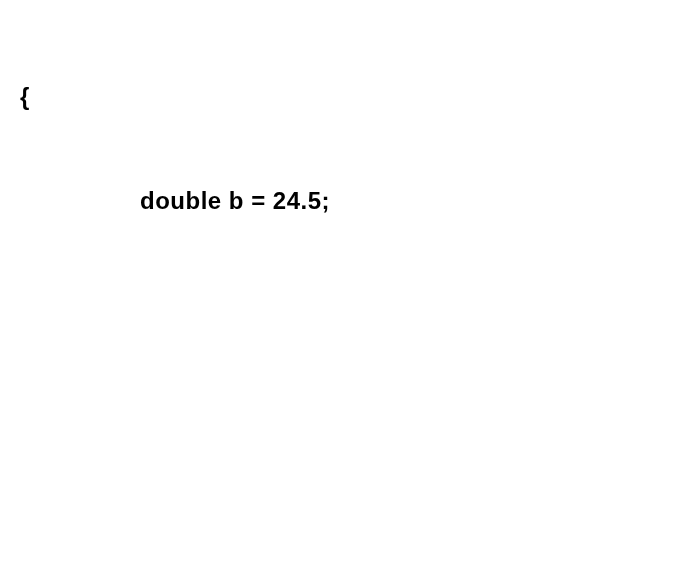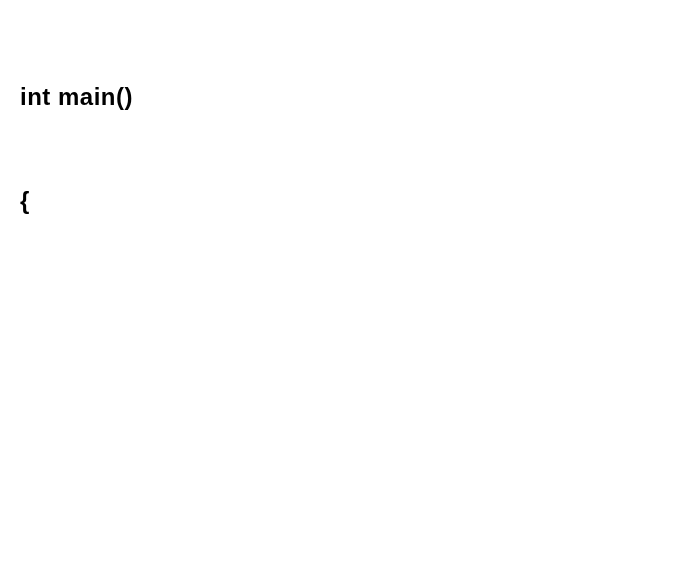--- a/index.html
+++ b/index.html
@@ -24,22 +24,22 @@
       display: block;
     }
     .indent {
       padding-left: 120px;
     }
   </style>
 </head>
 <body>
 
 <div class="code-block">
-  <span class="line">int main()</span>
   <span class="line">{</span>
+  <span class="line indent">double b = 24.5;</span>
   
   
   
   
   
   
   
   
   
 </div>

